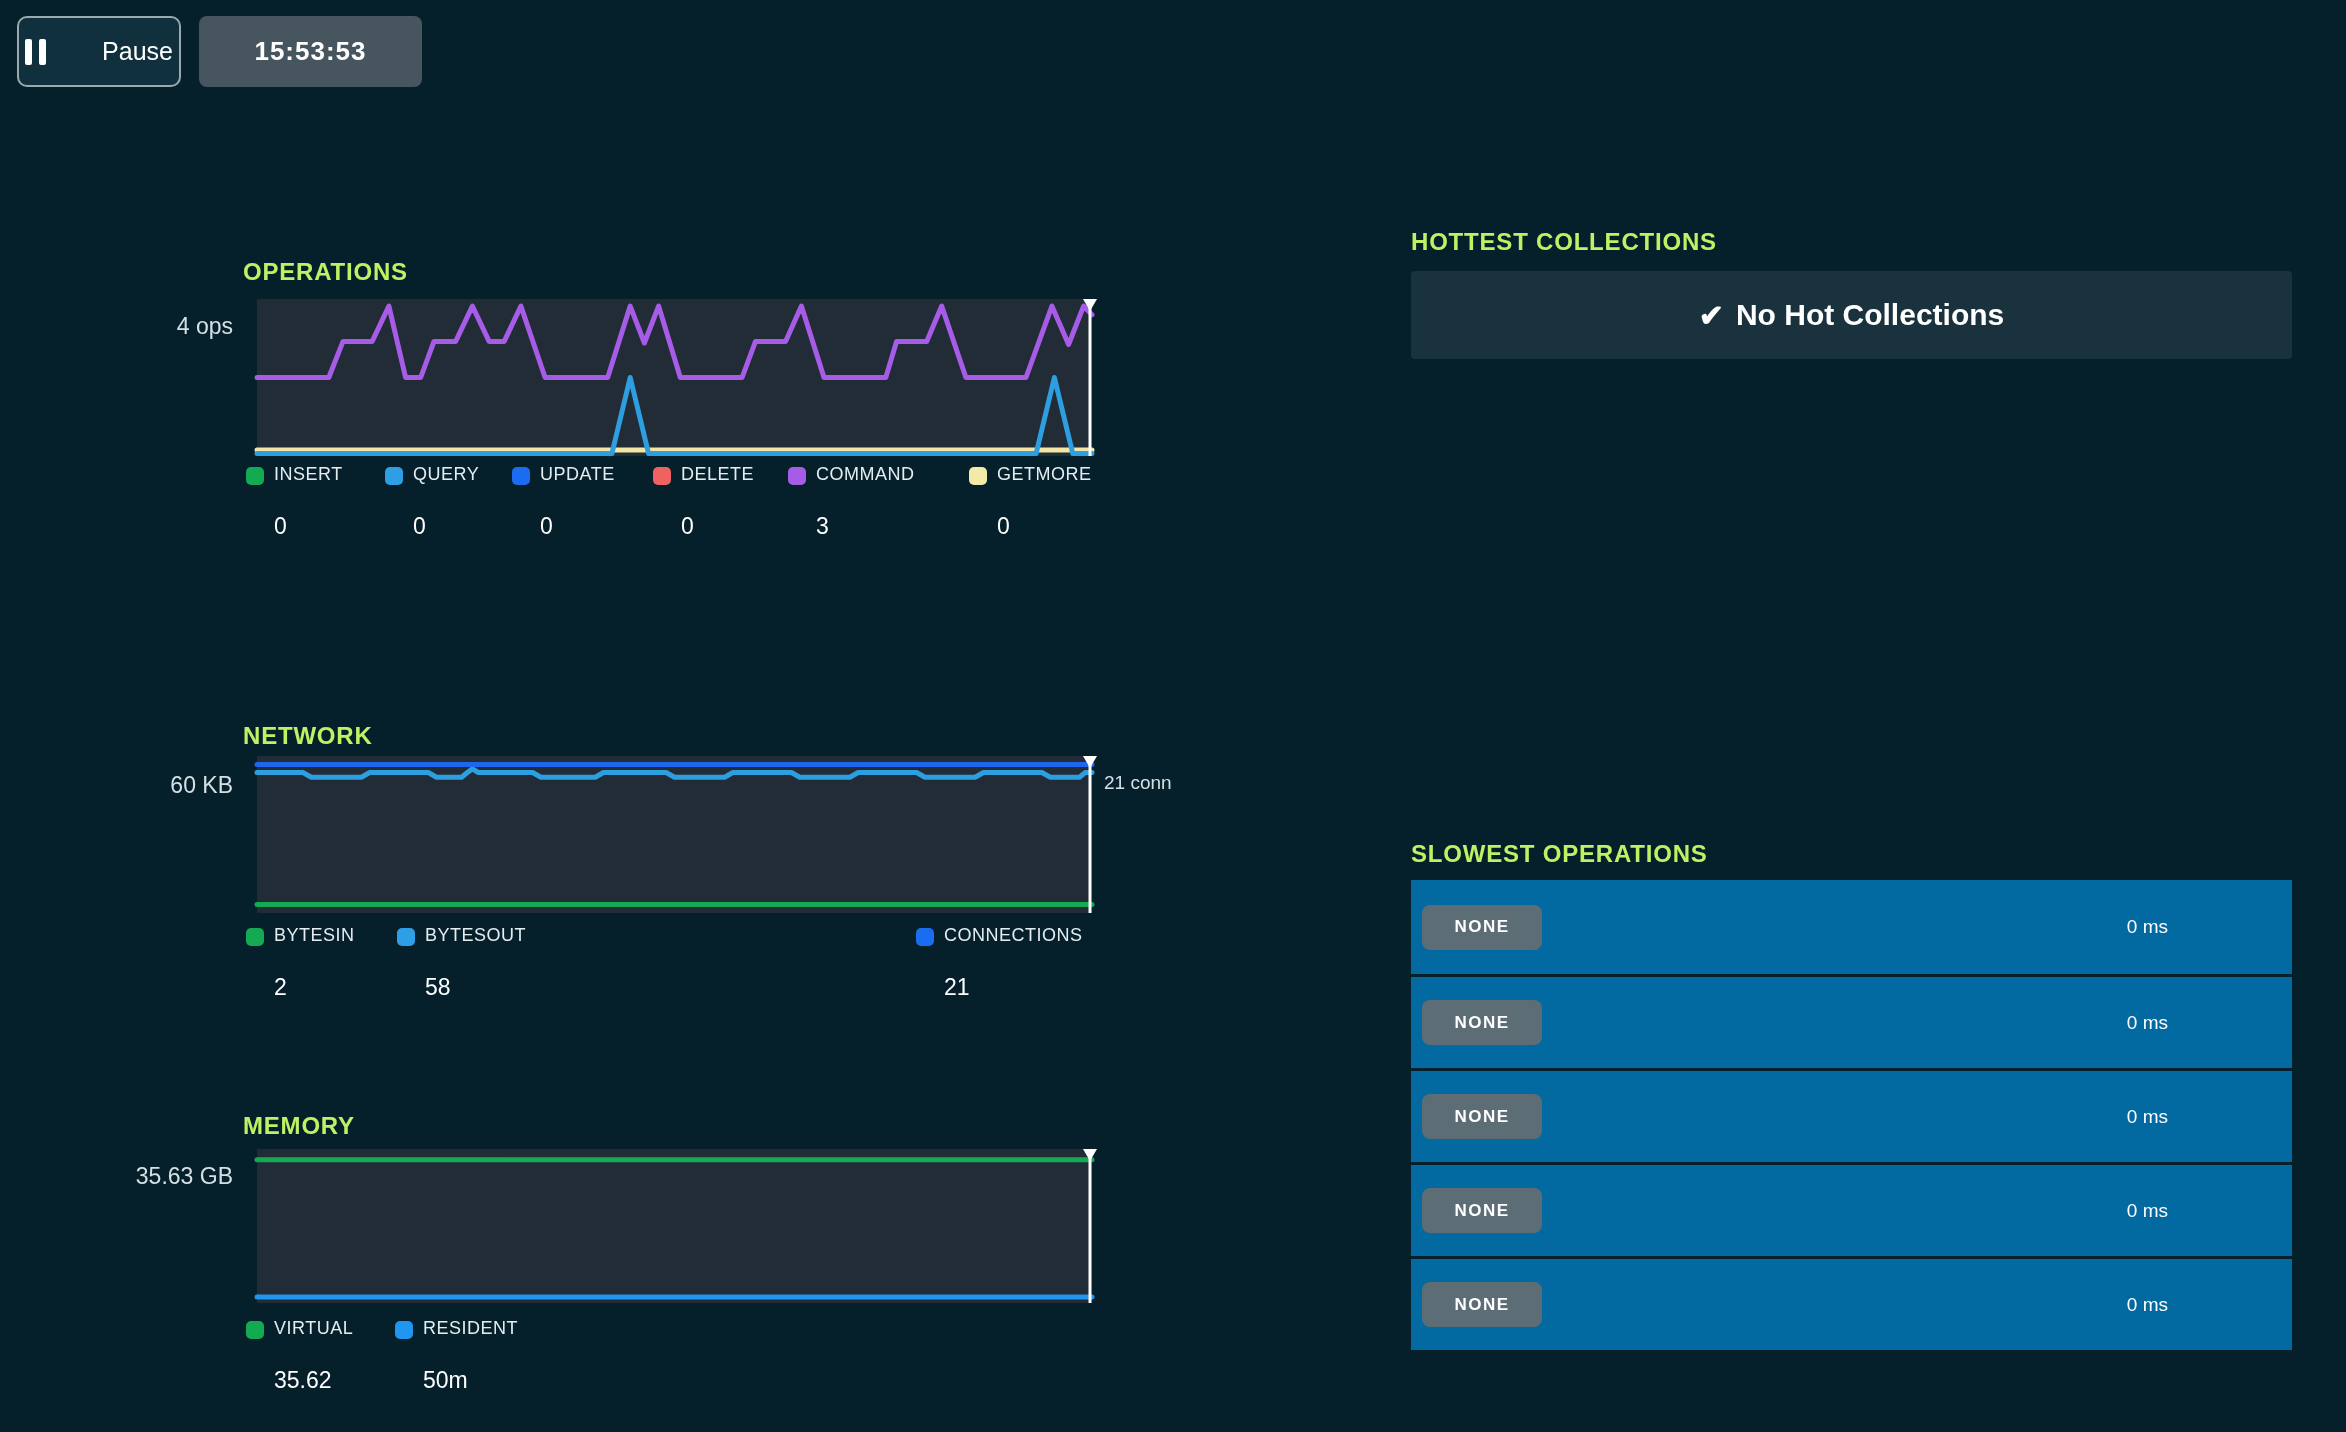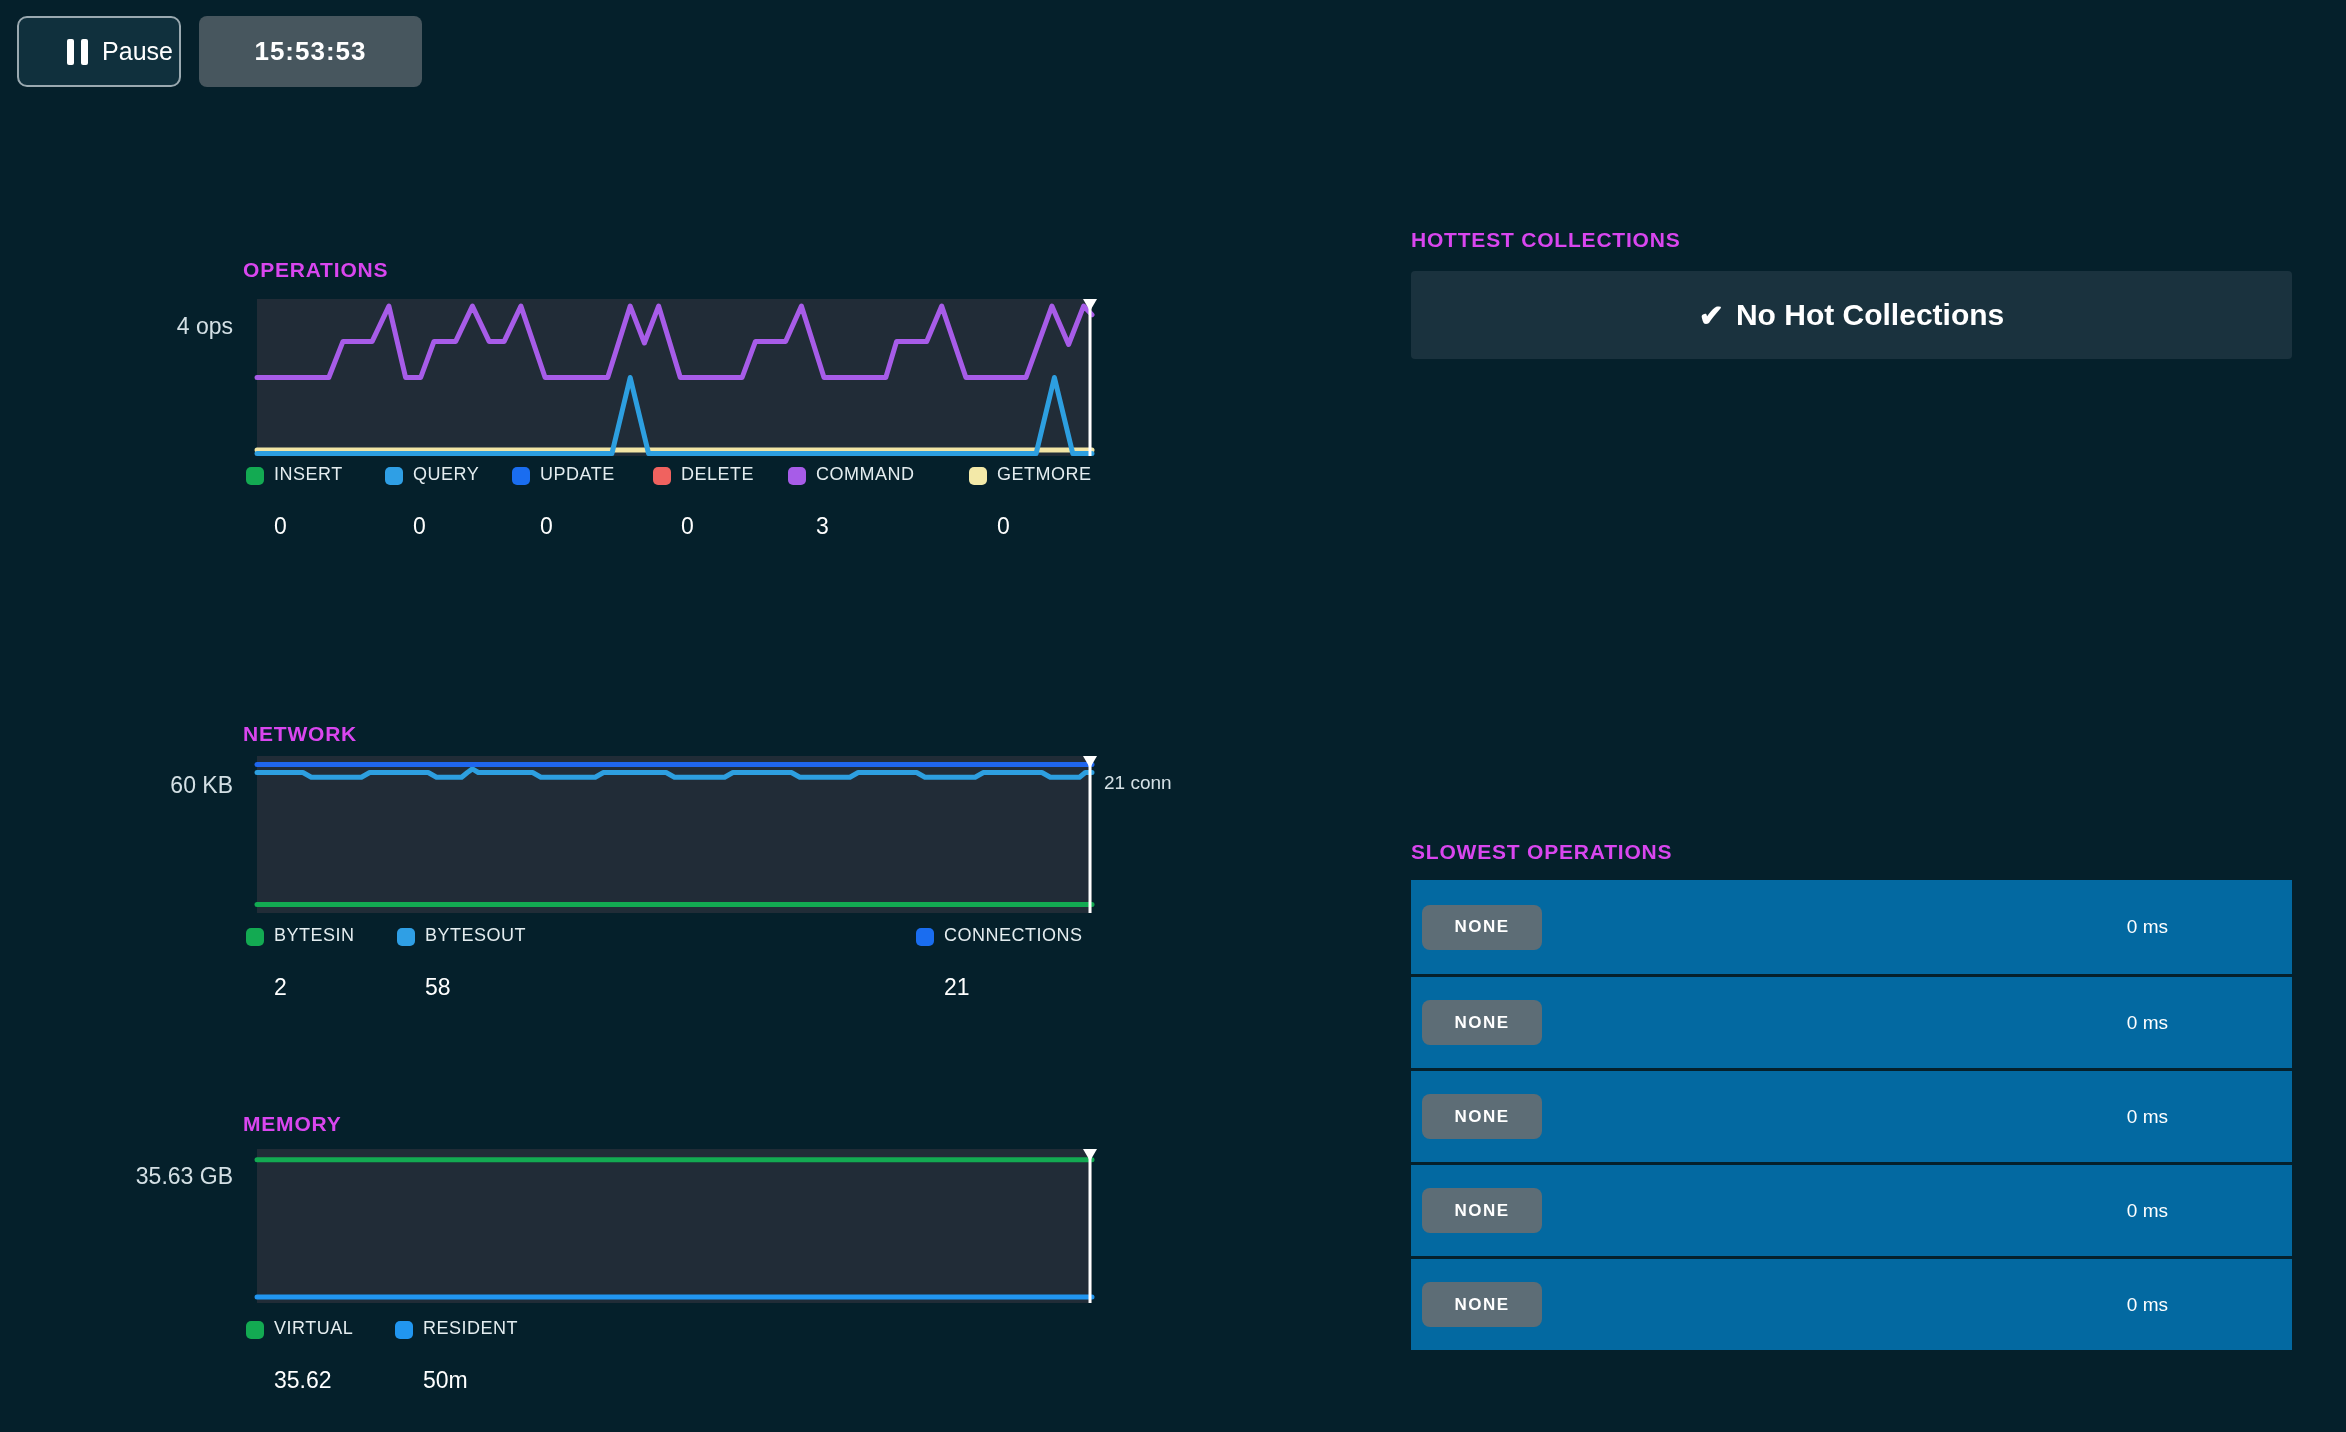--- a/index.html
+++ b/index.html
@@ -2,31 +2,31 @@
 <html><head>
 <meta charset="utf-8">
 <style>
   html,body{margin:0;padding:0;background:#05202b;}
   .page{position:relative;width:2346px;height:1432px;background:#05202b;overflow:hidden;
         font-family:"Liberation Sans",sans-serif;color:#ffffff;}
 
   
   .pause-btn{position:absolute;left:17px;top:16px;width:164px;height:71px;
     background:#10303d;border:2px solid #9aa9b0;border-radius:10px;
-    display:flex;align-items:center;justify-content:flex-end;gap:14px;
+    display:flex;align-items:center;justify-content:space-between;gap:14px;
     color:#ffffff;font-size:25px;font-weight:500;cursor:pointer;
     font-family:"Liberation Sans",sans-serif;}
   .pause-icon{display:flex;gap:7px;}
   .pause-icon i{display:block;width:7px;height:26px;background:#ffffff;border-radius:2px;}
   .time-box{position:absolute;left:199px;top:16px;width:223px;height:71px;
     background:#47565e;border-radius:8px;display:flex;align-items:center;justify-content:center;
     font-size:26px;font-weight:700;letter-spacing:1px;color:#ffffff;}
 
   
-  .sec-title{position:absolute;font-size:21px;font-weight:700;letter-spacing:0.8px;color:#d946ef;white-space:nowrap;}
+  .sec-title{position:absolute;font-size:24px;font-weight:700;letter-spacing:0.8px;color:#bef264;white-space:nowrap;}
   .y-label{position:absolute;width:193px;text-align:right;font-size:23px;color:#d4e0e5;white-space:nowrap;}
   .r-label{position:absolute;font-size:19px;color:#d4e0e5;white-space:nowrap;}
 
   
   .plot{position:absolute;width:835px;background:#212c37;}
   .plot svg{position:absolute;left:0;top:0;overflow:visible;}
   #plot-0{left:257px;top:299px;height:157px;}
   #plot-1{left:257px;top:756px;height:157px;}
   #plot-2{left:257px;top:1149px;height:154px;}
 

